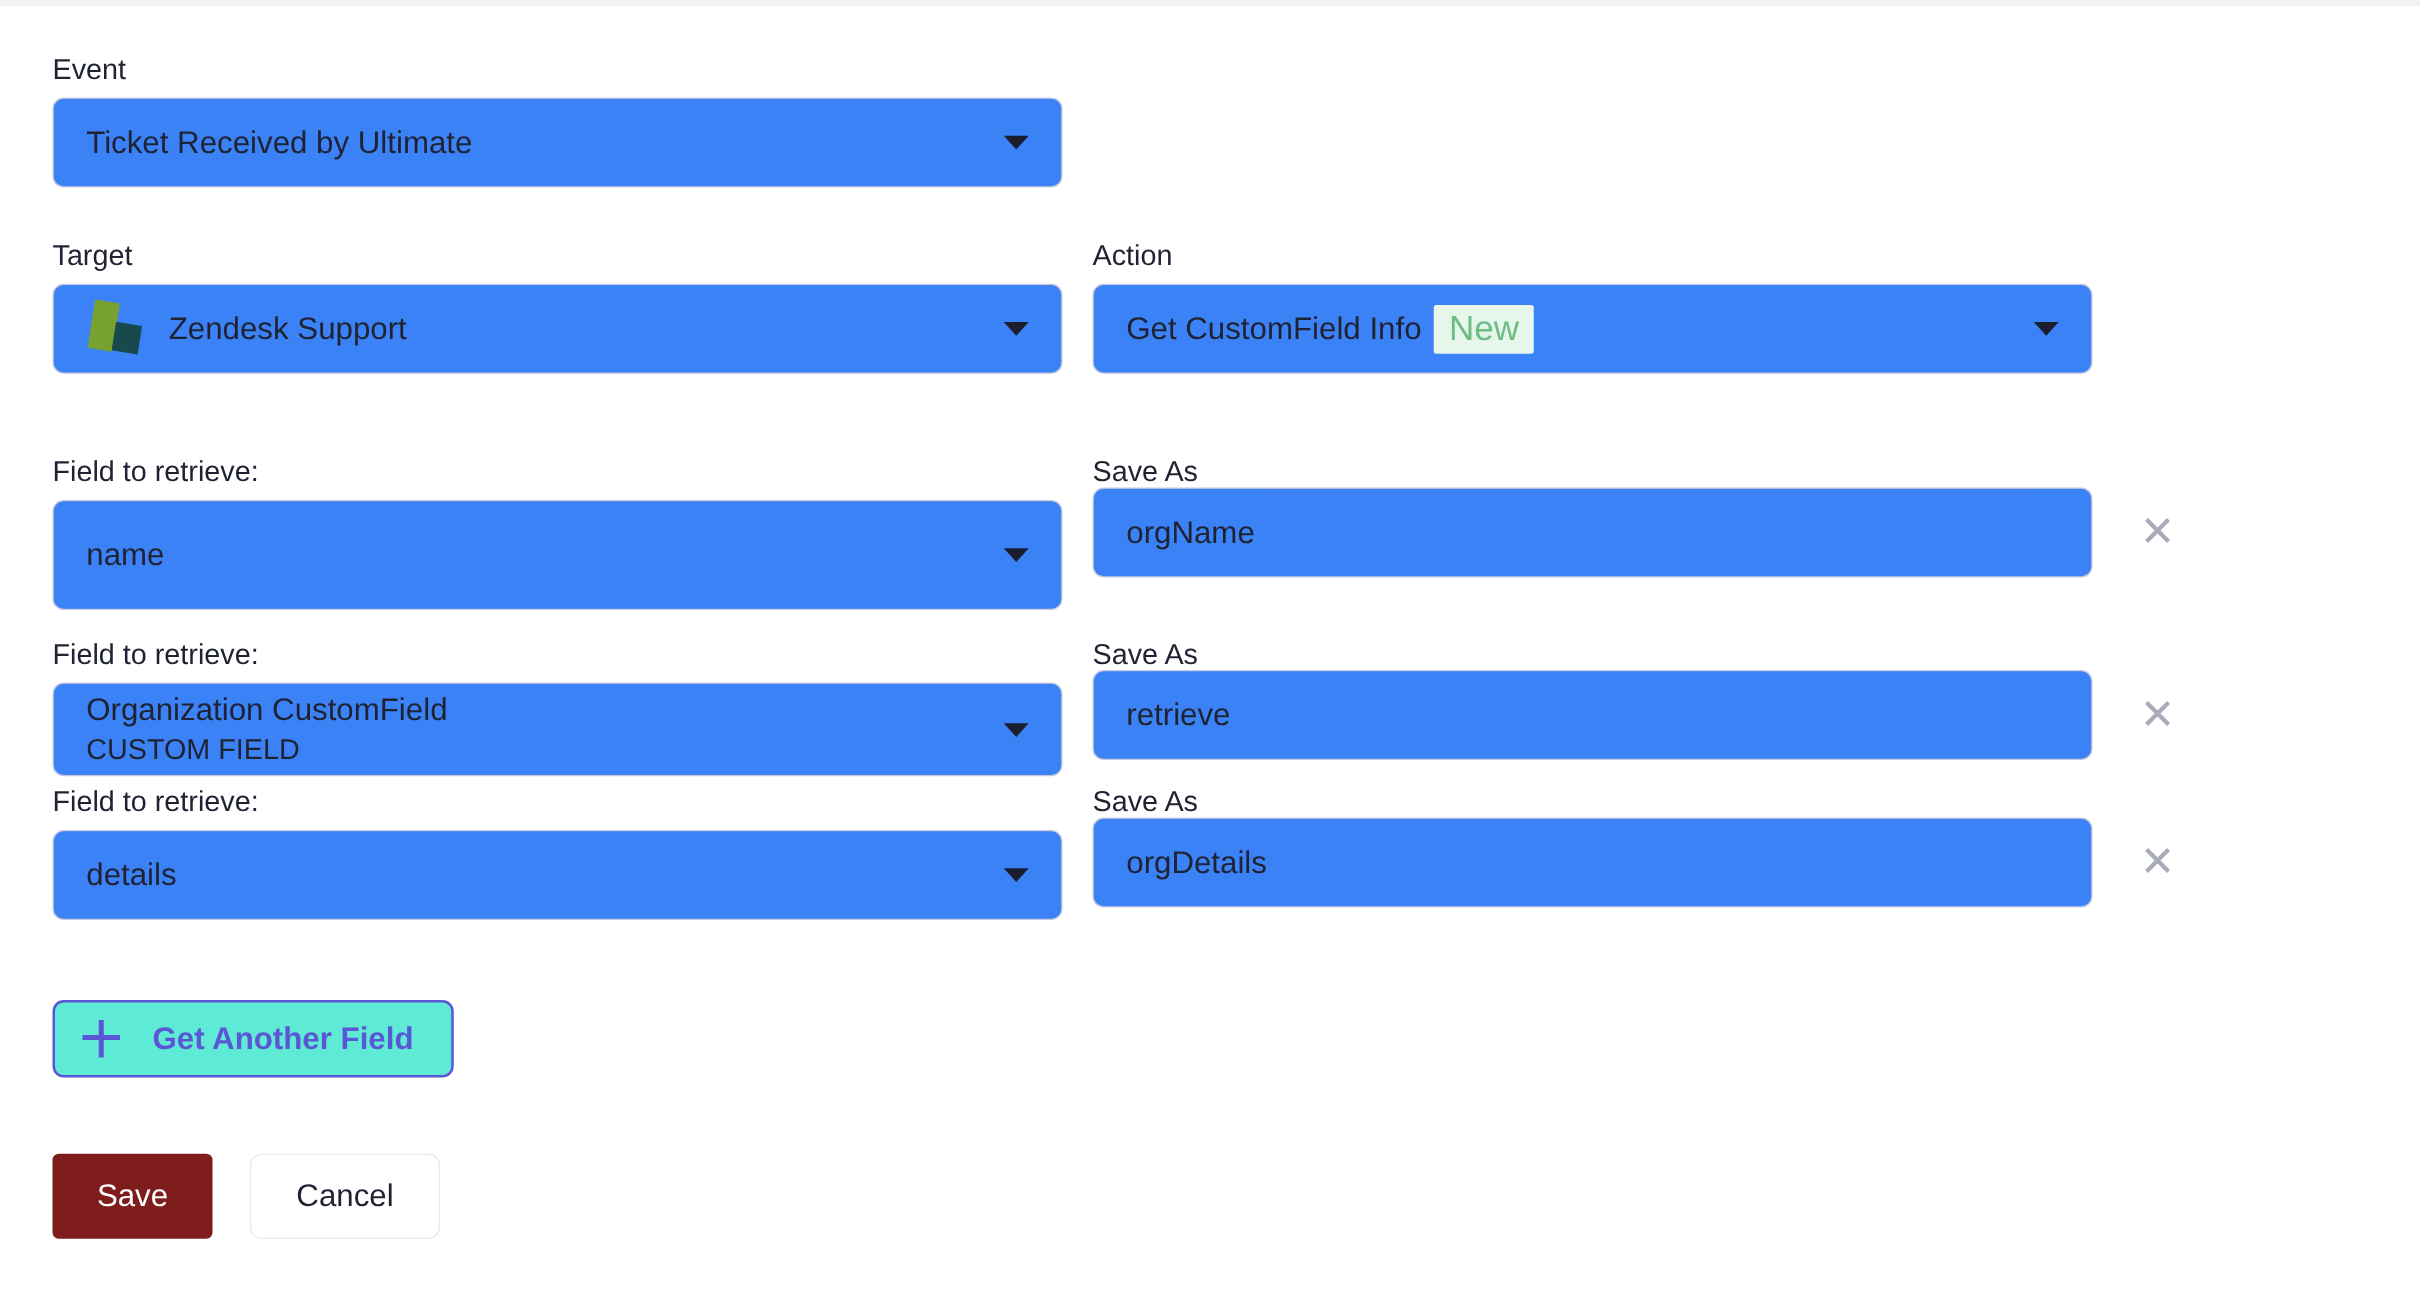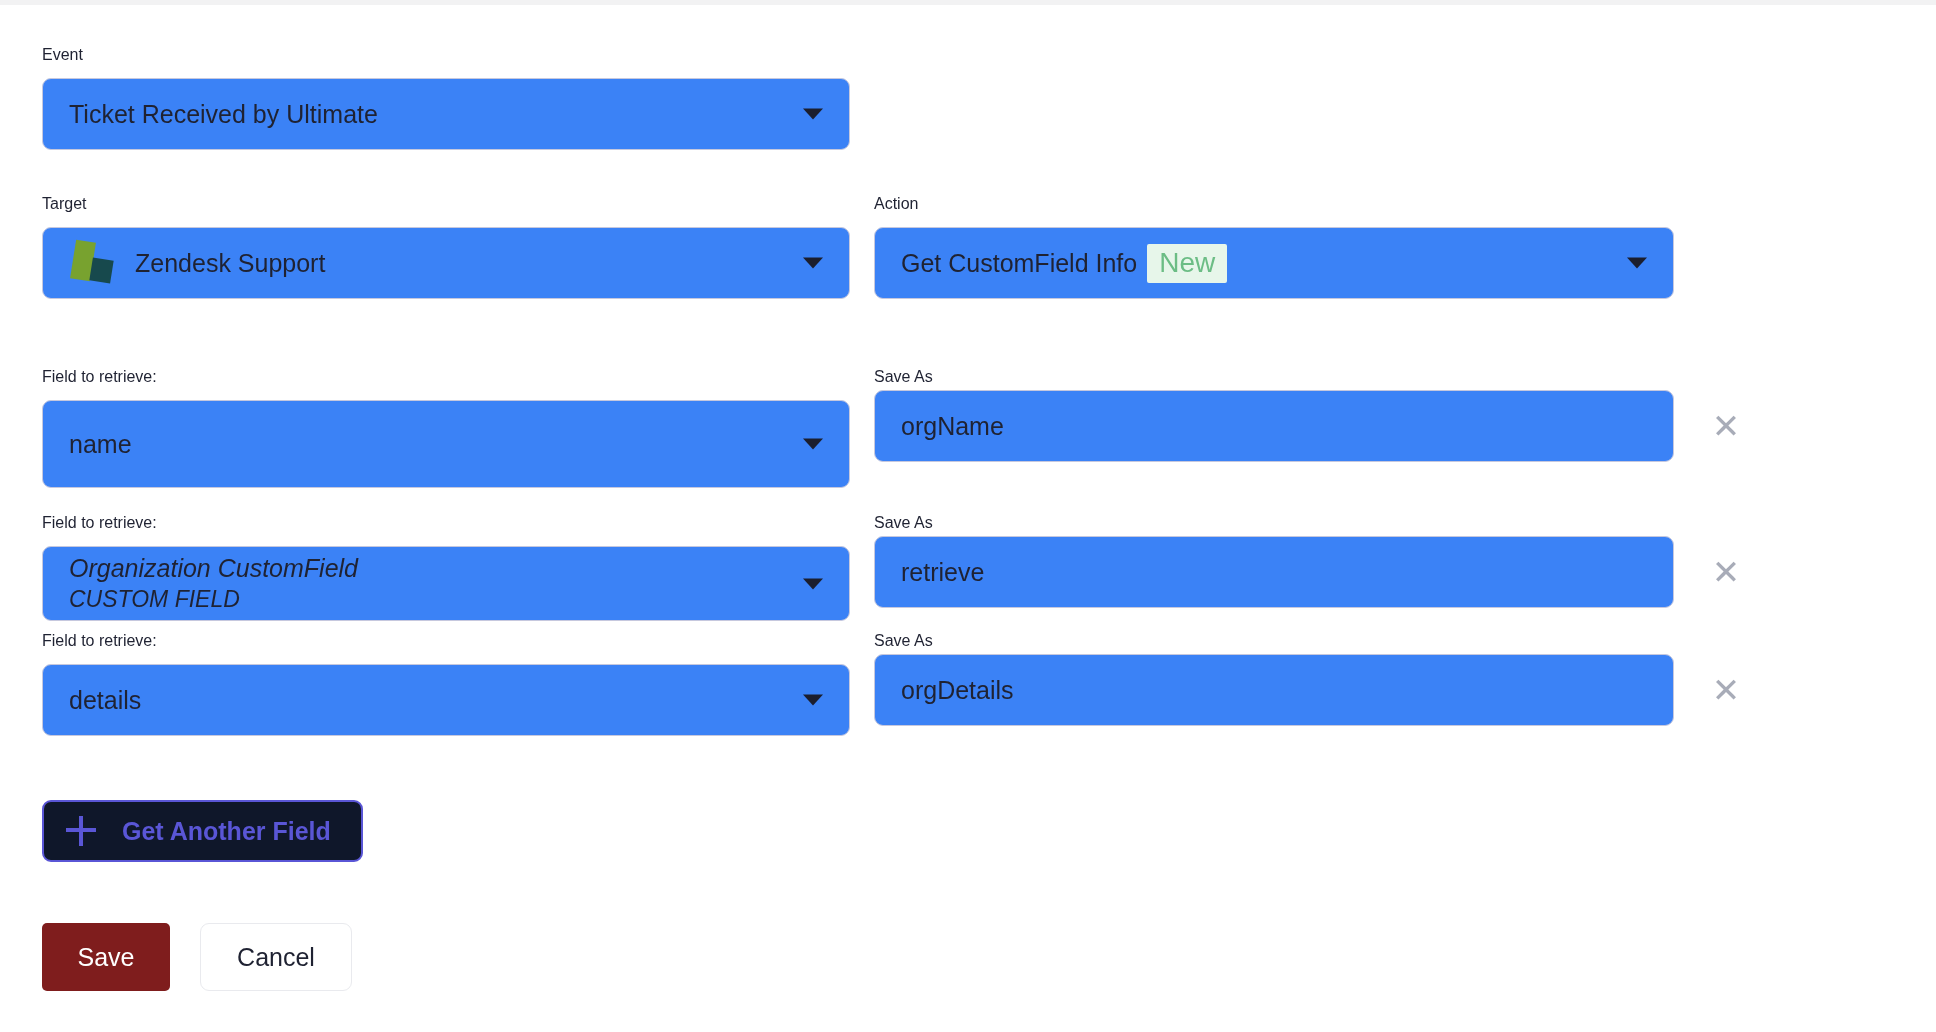--- a/index.html
+++ b/index.html
@@ -25,21 +25,21 @@
   .page {
     position: absolute;
     top: 5px; left: 0;
     width: 1936px;
     height: 1027px;
     background: #ffffff;
   }
 
   
   .field-label {
-    font-size: 16px;
+    font-size: 23px;
     line-height: 28px;
     color: #1f2232;
     font-weight: 400;
     white-space: nowrap;
   }
 
   
   .ctl {
     position: relative;
     background: #3b82f6;
@@ -114,21 +114,20 @@
   .fr-lbl-left   { left: 42px; }
   .fr-box-left   { left: 42px; width: 808px; }
   .fr-lbl-right  { left: 874px; }
   .fr-box-right  { left: 874px; width: 800px; }
 
   .two-line {
     flex-direction: column;
     align-items: flex-start;
     justify-content: center;
     line-height: 31px;
-    font-style: italic;
   }
   .two-line .l1 { font-size: 25px; color: #1f2232; }
   .two-line .l2 { font-size: 23px; color: #1f2232; }
 
   .remove-x {
     position: absolute;
     width: 38px;
     height: 38px;
     color: #a8acb8;
     font-size: 34px;
@@ -139,21 +138,21 @@
     font-weight: 300;
   }
 
   
   .btn-outline {
     position: absolute;
     left: 42px;
     top: 795px;
     height: 62px;
     padding: 0 30px 0 22px;
-    background: #0f172a;
+    background: #5eead4;
     border: 2px solid #5a56d6;
     border-radius: 9px;
     color: #5a56d6;
     font-size: 25px;
     font-weight: 700;
     display: flex;
     align-items: center;
     cursor: pointer;
     font-family: "Liberation Sans", sans-serif;
   }

